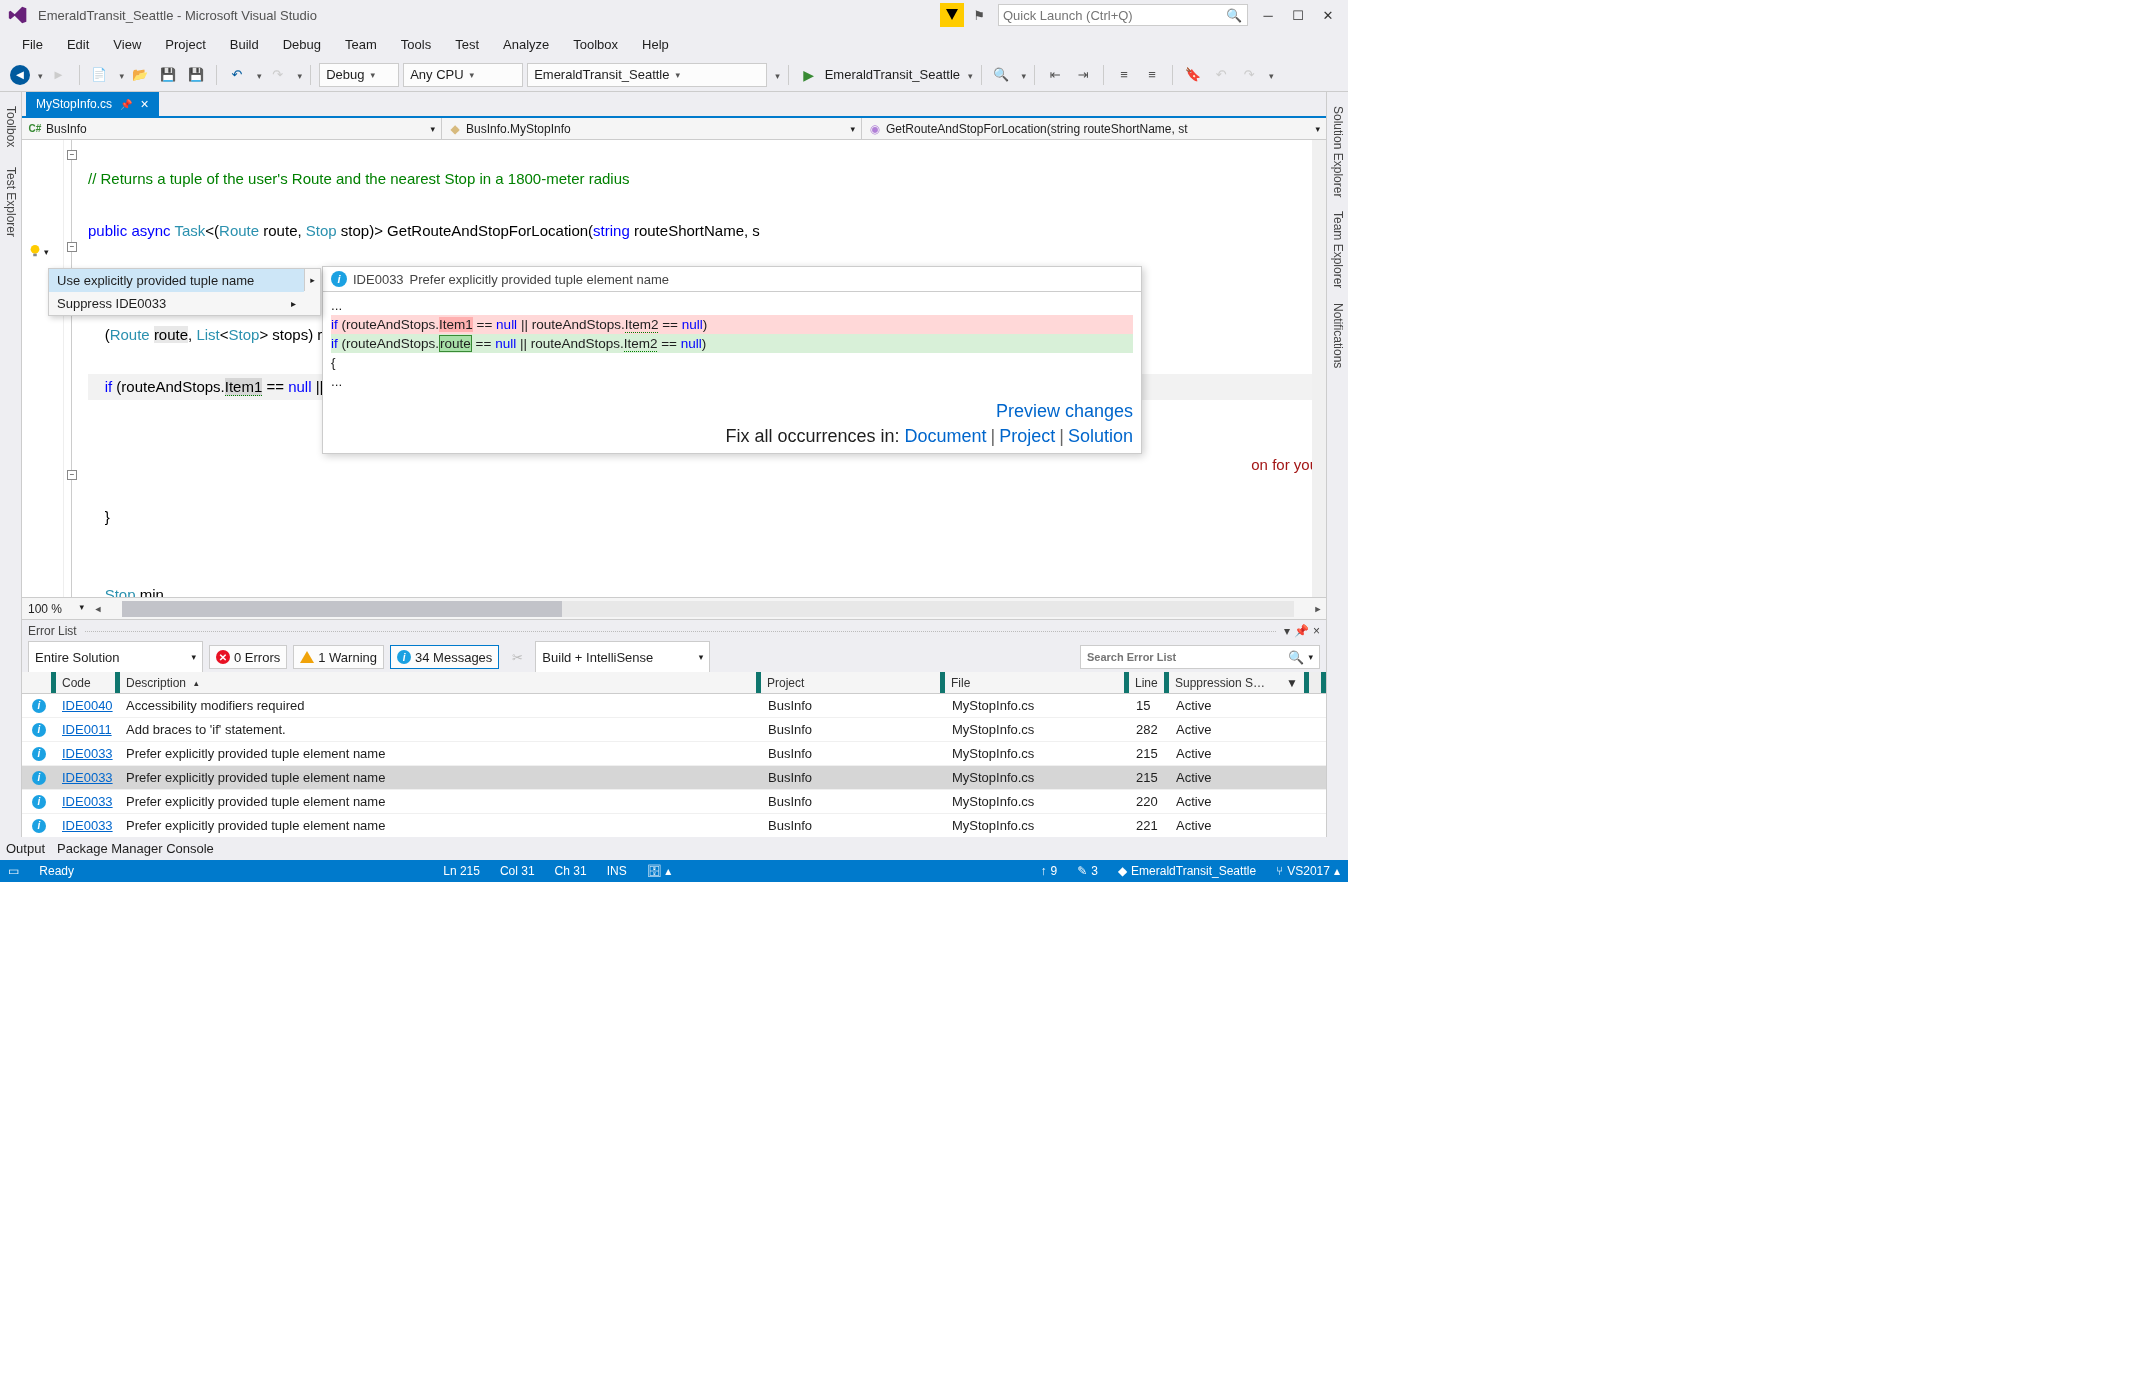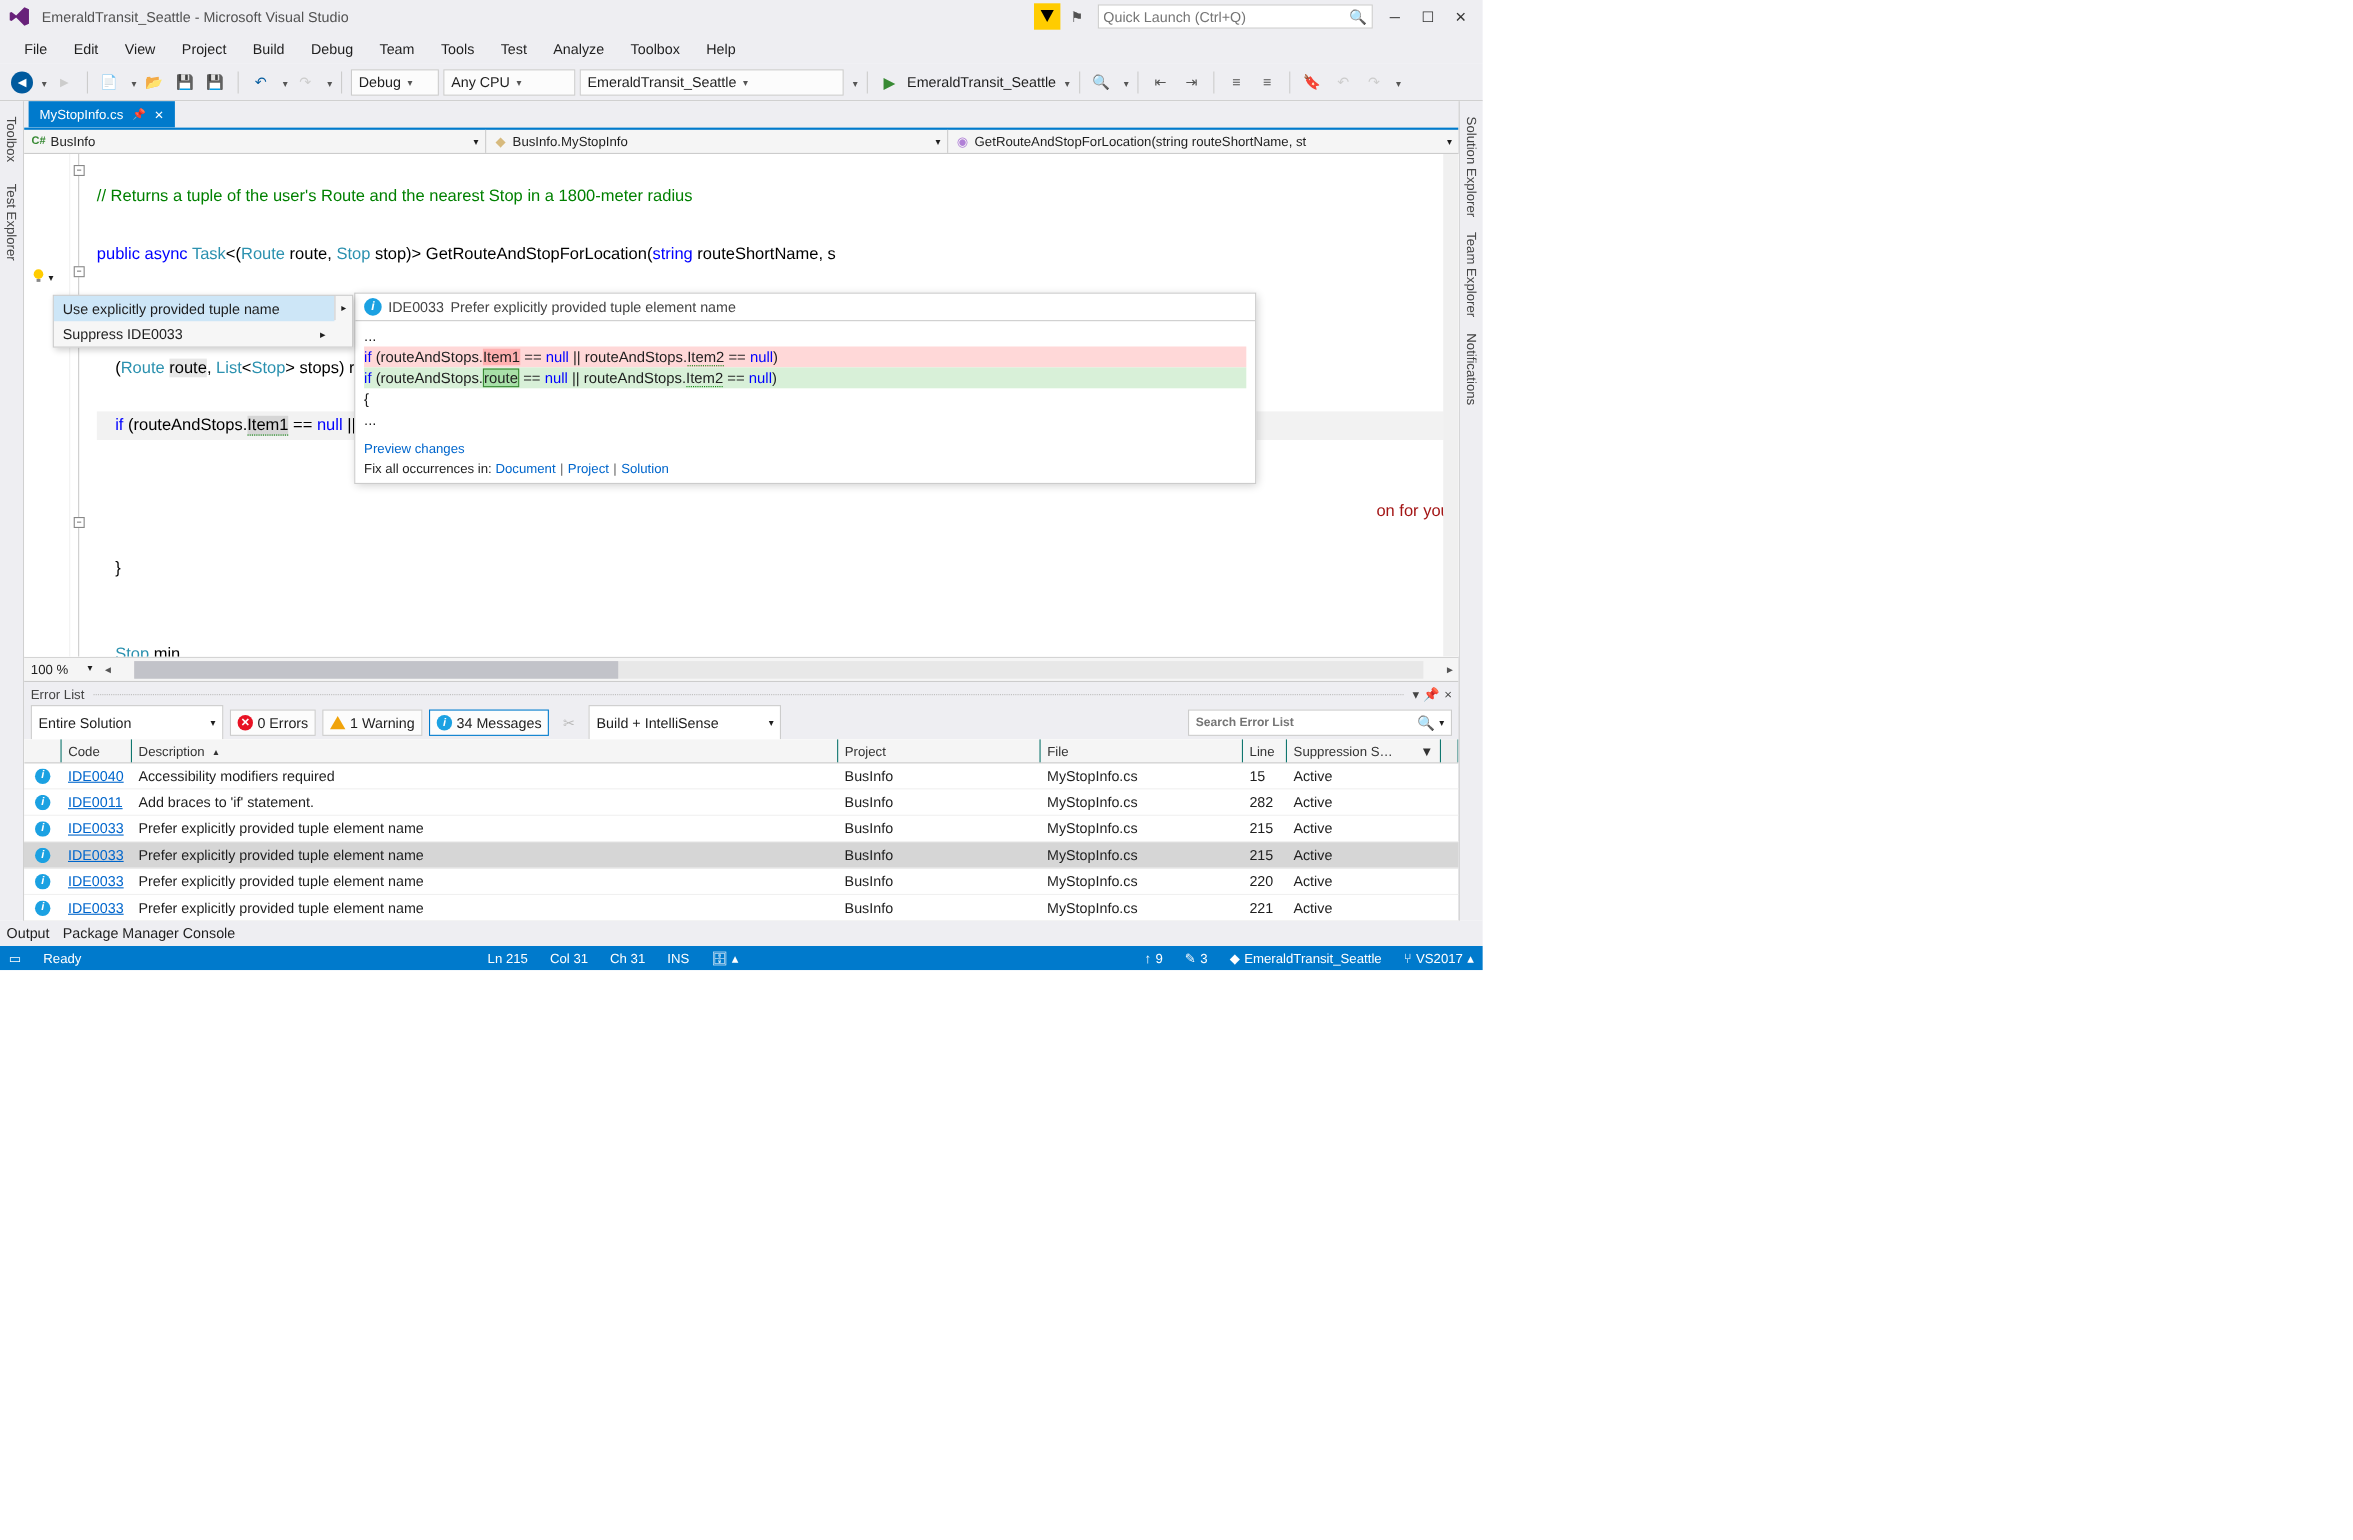--- a/index.html
+++ b/index.html
@@ -63,21 +63,21 @@
 .qf-expand { width:16px; height:22px; border-left:1px solid #ccc; display:flex; align-items:center; justify-content:center; font-size:9px; background:#f6f6f6; }
 
 .preview-pane { position:absolute; left:300px; top:126px; width:820px; background:#fff; border:1px solid #ccc; box-shadow:2px 2px 8px rgba(0,0,0,0.2); z-index:9; font-family:Consolas,monospace; font-size:14px; }
 .pv-hdr { padding:4px 8px; display:flex; align-items:center; gap:6px; border-bottom:1px solid #ccc; font-family:"Segoe UI"; font-size:13px; color:#444; }
 .pv-hdr .info-ico { width:16px; height:16px; border-radius:50%; background:#1ba1e2; color:#fff; display:flex; align-items:center; justify-content:center; font-size:11px; font-weight:bold; font-style:italic; }
 .pv-code { padding:4px 8px; font-size:13.5px; line-height:19px; }
 .pv-red { background:#ffd8d8; }
 .pv-grn { background:#d8f0d8; }
 .pv-hl-old { background:#ffb0b0; }
 .pv-hl-new { background:#a8e0a8; border:1px solid #388a34; }
-.pv-links { padding:6px 8px; font-family:"Segoe UI"; font-size:12px; }
+.pv-links { padding:6px 8px; font-family:"Segoe UI"; font-size:18px;text-align:right; }
 .pv-links a { color:#0066cc; cursor:pointer; }
 .pv-links .sep { color:#666; margin:0 4px; }
 
 .zoom-bar { height:22px; border-top:1px solid #ccc; display:flex; align-items:center; background:#f5f5f5; }
 .zoom-combo { width:68px; padding:0 6px; font-size:12px; cursor:pointer; display:flex; justify-content:space-between; }
 .hscroll { flex:1; height:16px; background:#e8e8e8; position:relative; margin:0 16px; }
 .hscroll .thumb { position:absolute; left:0; width:440px; height:100%; background:#c2c3c9; }
 .scroll-arr { width:16px; height:16px; display:flex; align-items:center; justify-content:center; font-size:9px; color:#555; cursor:pointer; }
 
 .error-list-panel { border-top:1px solid #ccc; background:#eeeef2; display:flex; flex-direction:column; min-height:218px; flex:0 0 auto; height:218px; }
@@ -89,21 +89,21 @@
 .el-filter { height:24px; border:1px solid #ccc; padding:0 6px; display:flex; align-items:center; gap:4px; font-size:13px; cursor:pointer; background:#fcfcfc; }
 .el-filter.msg-sel { border:1px solid #007acc; }
 .err-dot { width:14px; height:14px; border-radius:50%; background:#e81123; color:#fff; font-size:10px; display:flex; align-items:center; justify-content:center; font-weight:bold; }
 .warn-tri { width:0; height:0; border-left:7px solid transparent; border-right:7px solid transparent; border-bottom:12px solid #f0a30a; position:relative; }
 .info-dot { width:14px; height:14px; border-radius:50%; background:#1ba1e2; color:#fff; font-size:10px; display:flex; align-items:center; justify-content:center; font-weight:bold; font-style:italic; }
 .el-search { margin-left:auto; height:24px; border:1px solid #ccc; background:#fff; padding:0 6px; display:flex; align-items:center; width:240px; }
 .el-search input { border:none; outline:none; flex:1; font-size:11px;font-weight:bold; }
 
 .el-table { flex:1; background:#fff; overflow:hidden; display:flex; flex-direction:column; }
 .el-thead { display:flex; height:22px; border-bottom:1px solid #ccc; font-size:12px; color:#333; background:#f5f5f5; }
-.el-th { border-right:1px solid #0f766e; padding:2px 6px; display:flex; align-items:center; gap:4px; }
+.el-th { border-right:5px solid #0f766e; padding:2px 6px; display:flex; align-items:center; gap:4px; }
 .el-rows { flex:1; overflow:auto; }
 .el-row { display:flex; height:24px; align-items:center; font-size:13px; border-bottom:1px solid #f0f0f0; cursor:pointer; }
 .el-row.sel { background:#d6d6d6; }
 .el-cell { padding:0 6px; overflow:hidden; text-overflow:ellipsis; white-space:nowrap; }
 .el-cell.code-link { color:#0066cc; text-decoration:underline; }
 
 .c-icon { width:34px; flex:0 0 34px; display:flex; justify-content:center; }
 .c-code { width:64px; flex:0 0 64px; }
 .c-desc { flex:1; }
 .c-proj { width:184px; flex:0 0 184px; }

